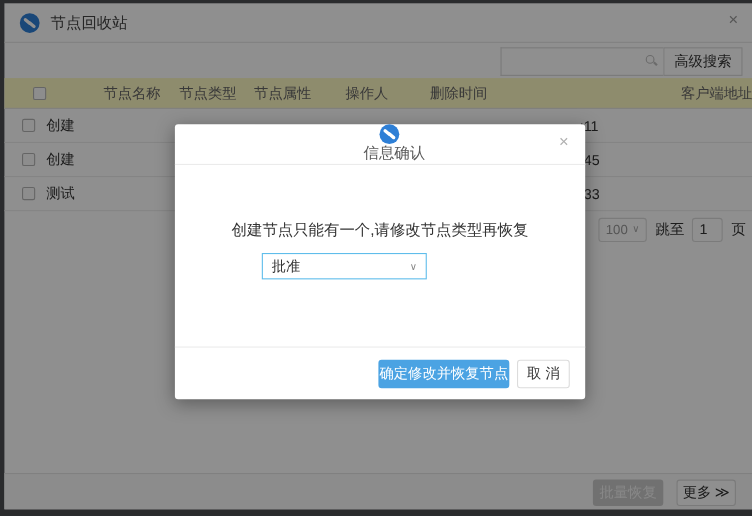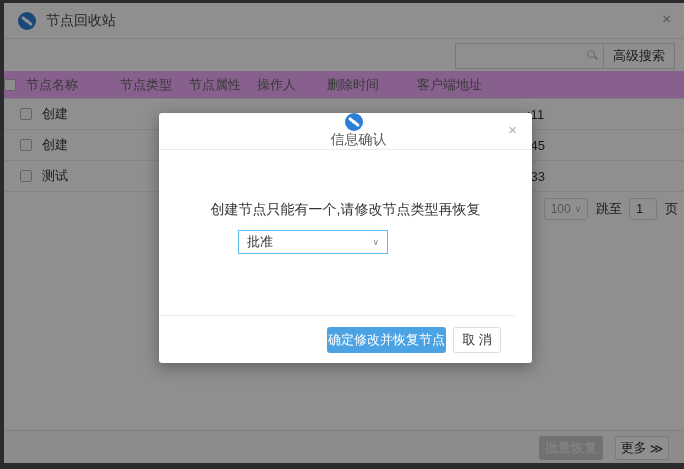--- a/index.html
+++ b/index.html
@@ -32,23 +32,23 @@
                   outline:none; padding:0 24px 0 8px; font-size:13px; color:#333;
                   background:#fff; }
   .mag { position:absolute; right:8px; top:7px; width:8px; height:8px;
          border:1.5px solid #bfbfbf; border-radius:50%; }
   .mag::after { content:""; position:absolute; width:4px; height:1.5px; background:#bfbfbf;
                 right:-4px; bottom:-1px; transform:rotate(45deg); }
   .adv-btn { width:72px; height:26px; border:1px solid #d9d9d9; background:#fff;
              font-size:13px; color:#333; cursor:pointer;
              font-family:"Liberation Sans","DejaVu Sans",sans-serif; }
 
-  .thead { height:28px; background:#f0abfc; border-bottom:1px solid #e4e4e4;
-           display:flex; align-items:center; padding-left:0; font-size:13px;
-           color:#666; flex:0 0 auto; }
+  .thead { height:28px; background:#fef9c3; border-bottom:1px solid #e4e4e4;
+           display:flex; align-items:center; padding-left:26px; font-size:13px;
+           color:#666; flex:0 0 auto;text-align:right; }
   .trow { height:31px; border-bottom:1px solid #ececec; display:flex; align-items:center;
           padding-left:16px; font-size:13px; color:#333; position:relative; flex:0 0 auto; }
   .cb { width:12px; height:12px; border:1px solid #b5b5b5; border-radius:2px;
         background:#fcfcfc; flex:0 0 auto; cursor:pointer; }
   .col { display:inline-block; overflow:hidden; white-space:nowrap; }
   .c1 { width:94px; margin-left:10px; }
   .c2 { width:69px; } .c3 { width:68px; } .c4 { width:70px; } .c5 { width:90px; }
   .c6 { flex:1; }
   .time-tail { position:absolute; left:523px; top:0; line-height:31px; color:#333; }
 
@@ -87,21 +87,21 @@
            padding-left:16px; position:relative;flex-direction:column; }
   .mhead .mtitle { margin-left:10px; font-size:14px; color:#595959; }
   .m-close { position:absolute; right:15px; top:9px; font-size:15px; color:#b0b0b0;
              cursor:pointer; line-height:1; }
   .m-msg { position:absolute; left:0; right:0; top:88px; text-align:center;
            font-size:14px; color:#333; }
   .m-select { position:absolute; left:79px; top:117px; width:150px; height:24px;
               border:1px solid #5fbdeb; display:flex; align-items:center;
               padding:0 8px; font-size:13px; color:#333; cursor:pointer; }
   .m-select .chev { margin-left:auto; font-size:9px; color:#888; }
-  .mfoot { position:absolute; left:0; right:17px; bottom:0; height:48px;
+  .mfoot { position:absolute; left:0; right:0; bottom:0; height:48px;
            border-top:1px solid #ebebeb; display:flex; align-items:center;
            justify-content:flex-end; padding-right:14px; gap:7px; }
   .confirm-btn { width:119px; height:26px; border:none; border-radius:3px;
                  background:#4ba3e3; color:#fff; font-size:13px; cursor:pointer;
                  font-family:"Liberation Sans","DejaVu Sans",sans-serif; }
   .cancel-btn { width:48px; height:26px; border:1px solid #dcdcdc; border-radius:3px;
                 background:#fff; color:#333; font-size:13px; cursor:pointer;
                 font-family:"Liberation Sans","DejaVu Sans",sans-serif; }
 </style>
 </head>

